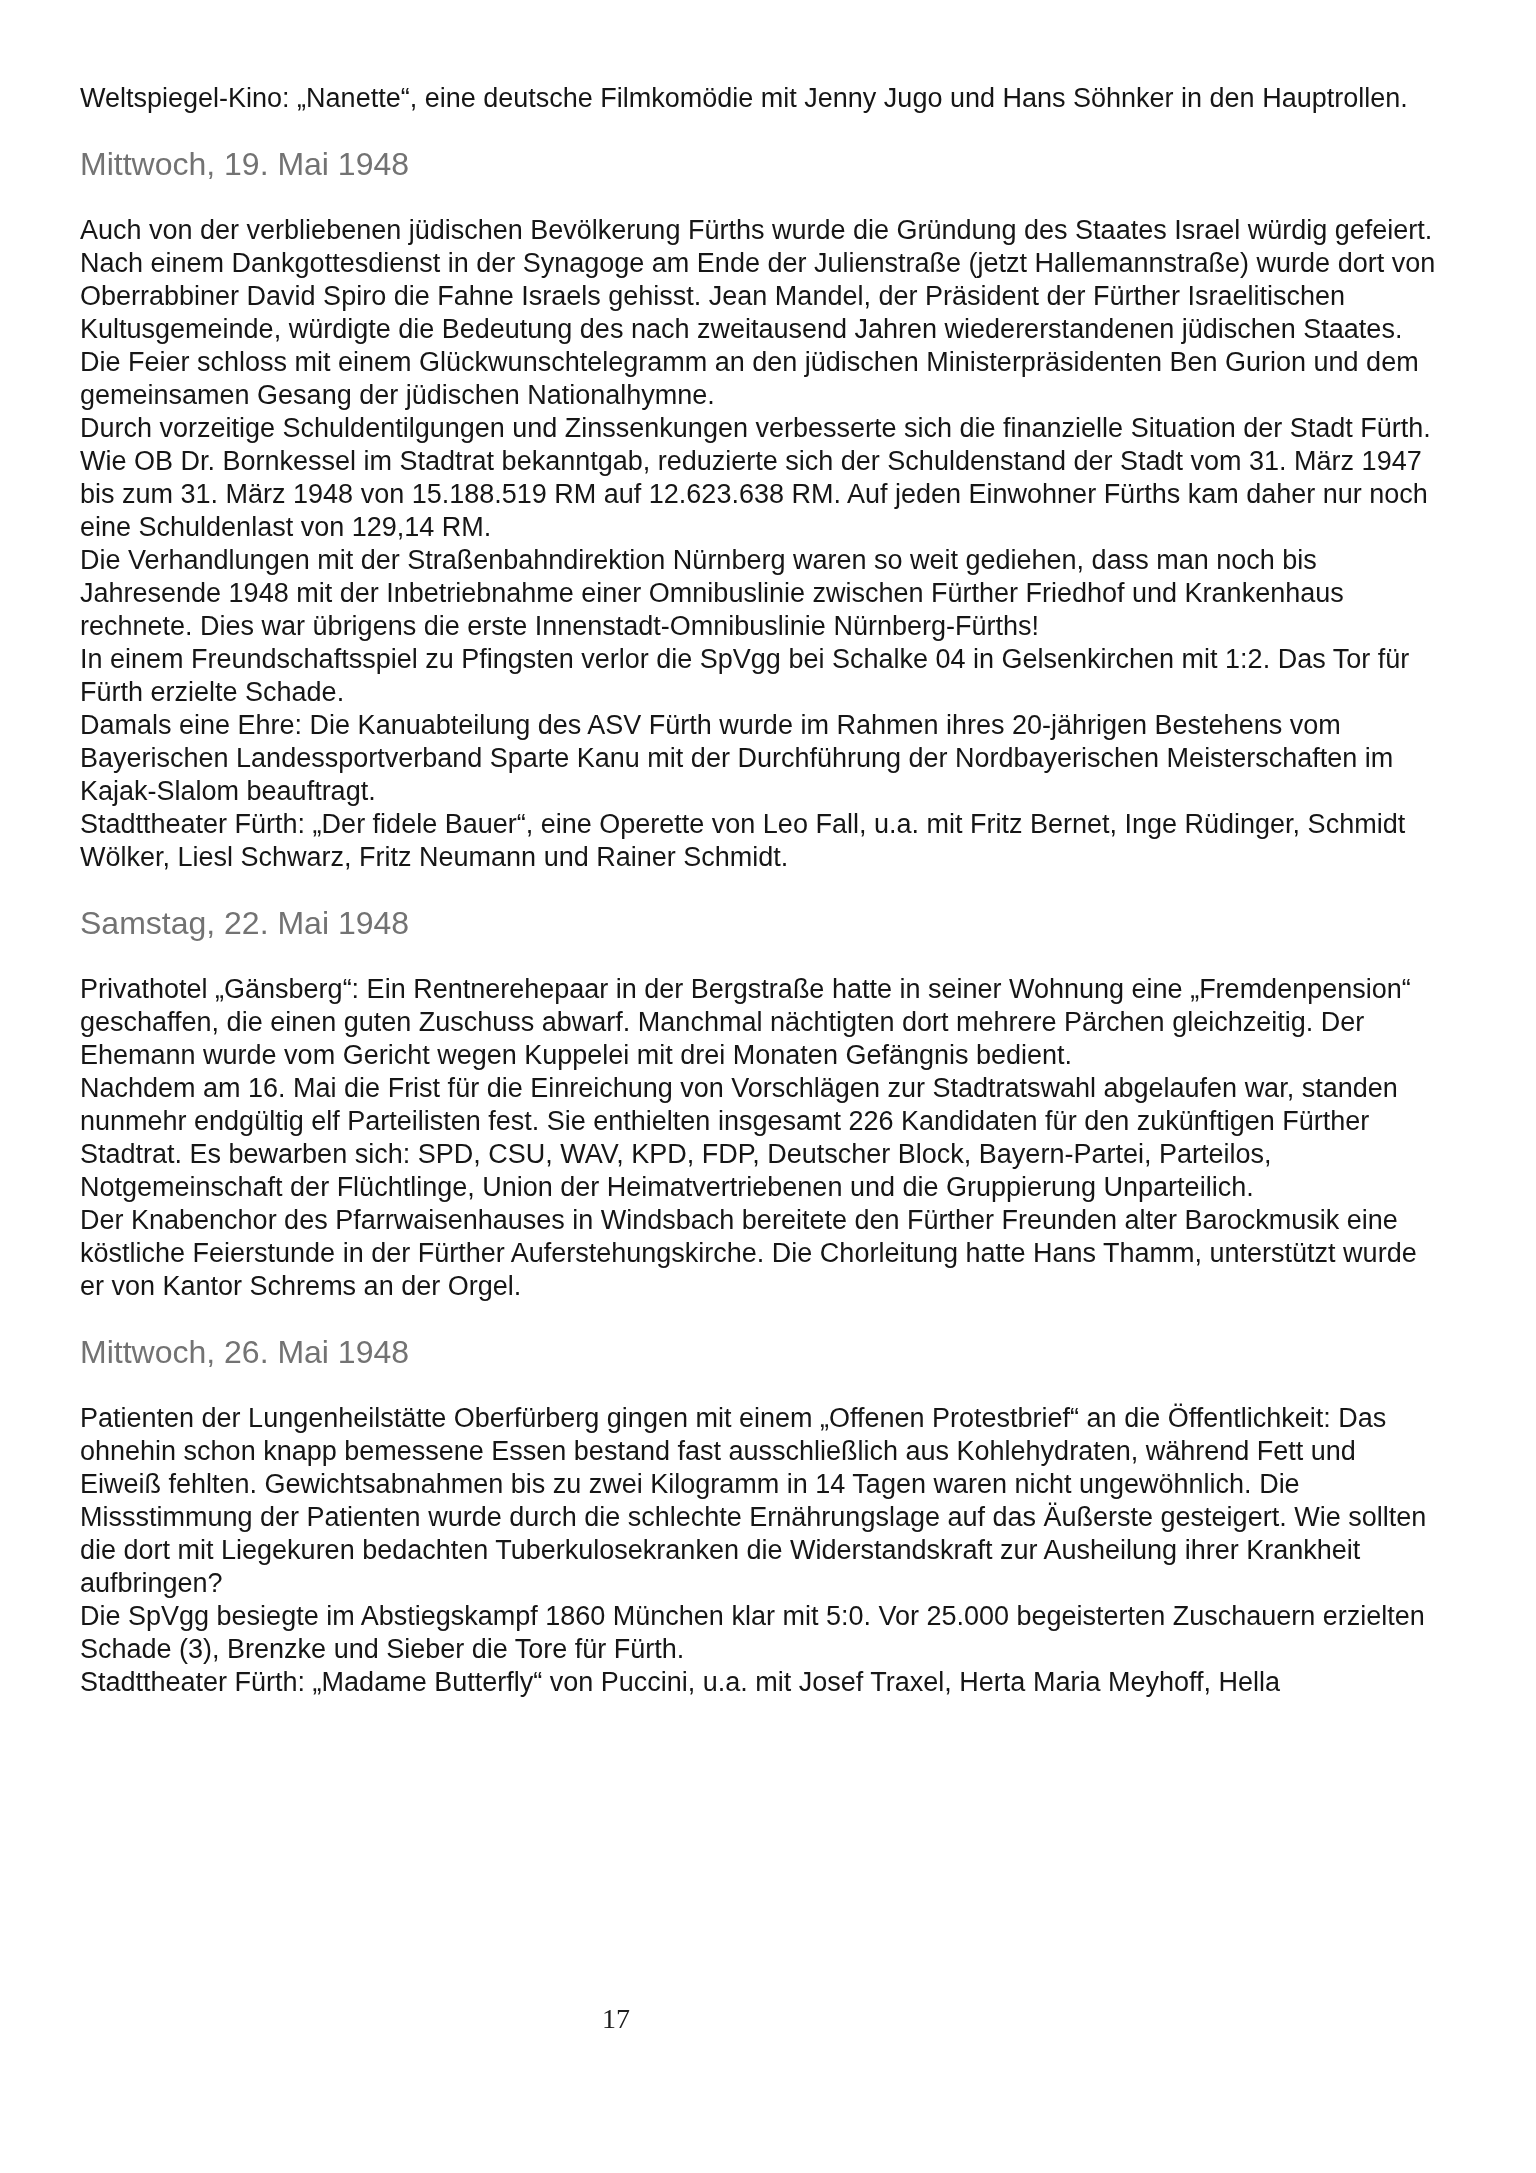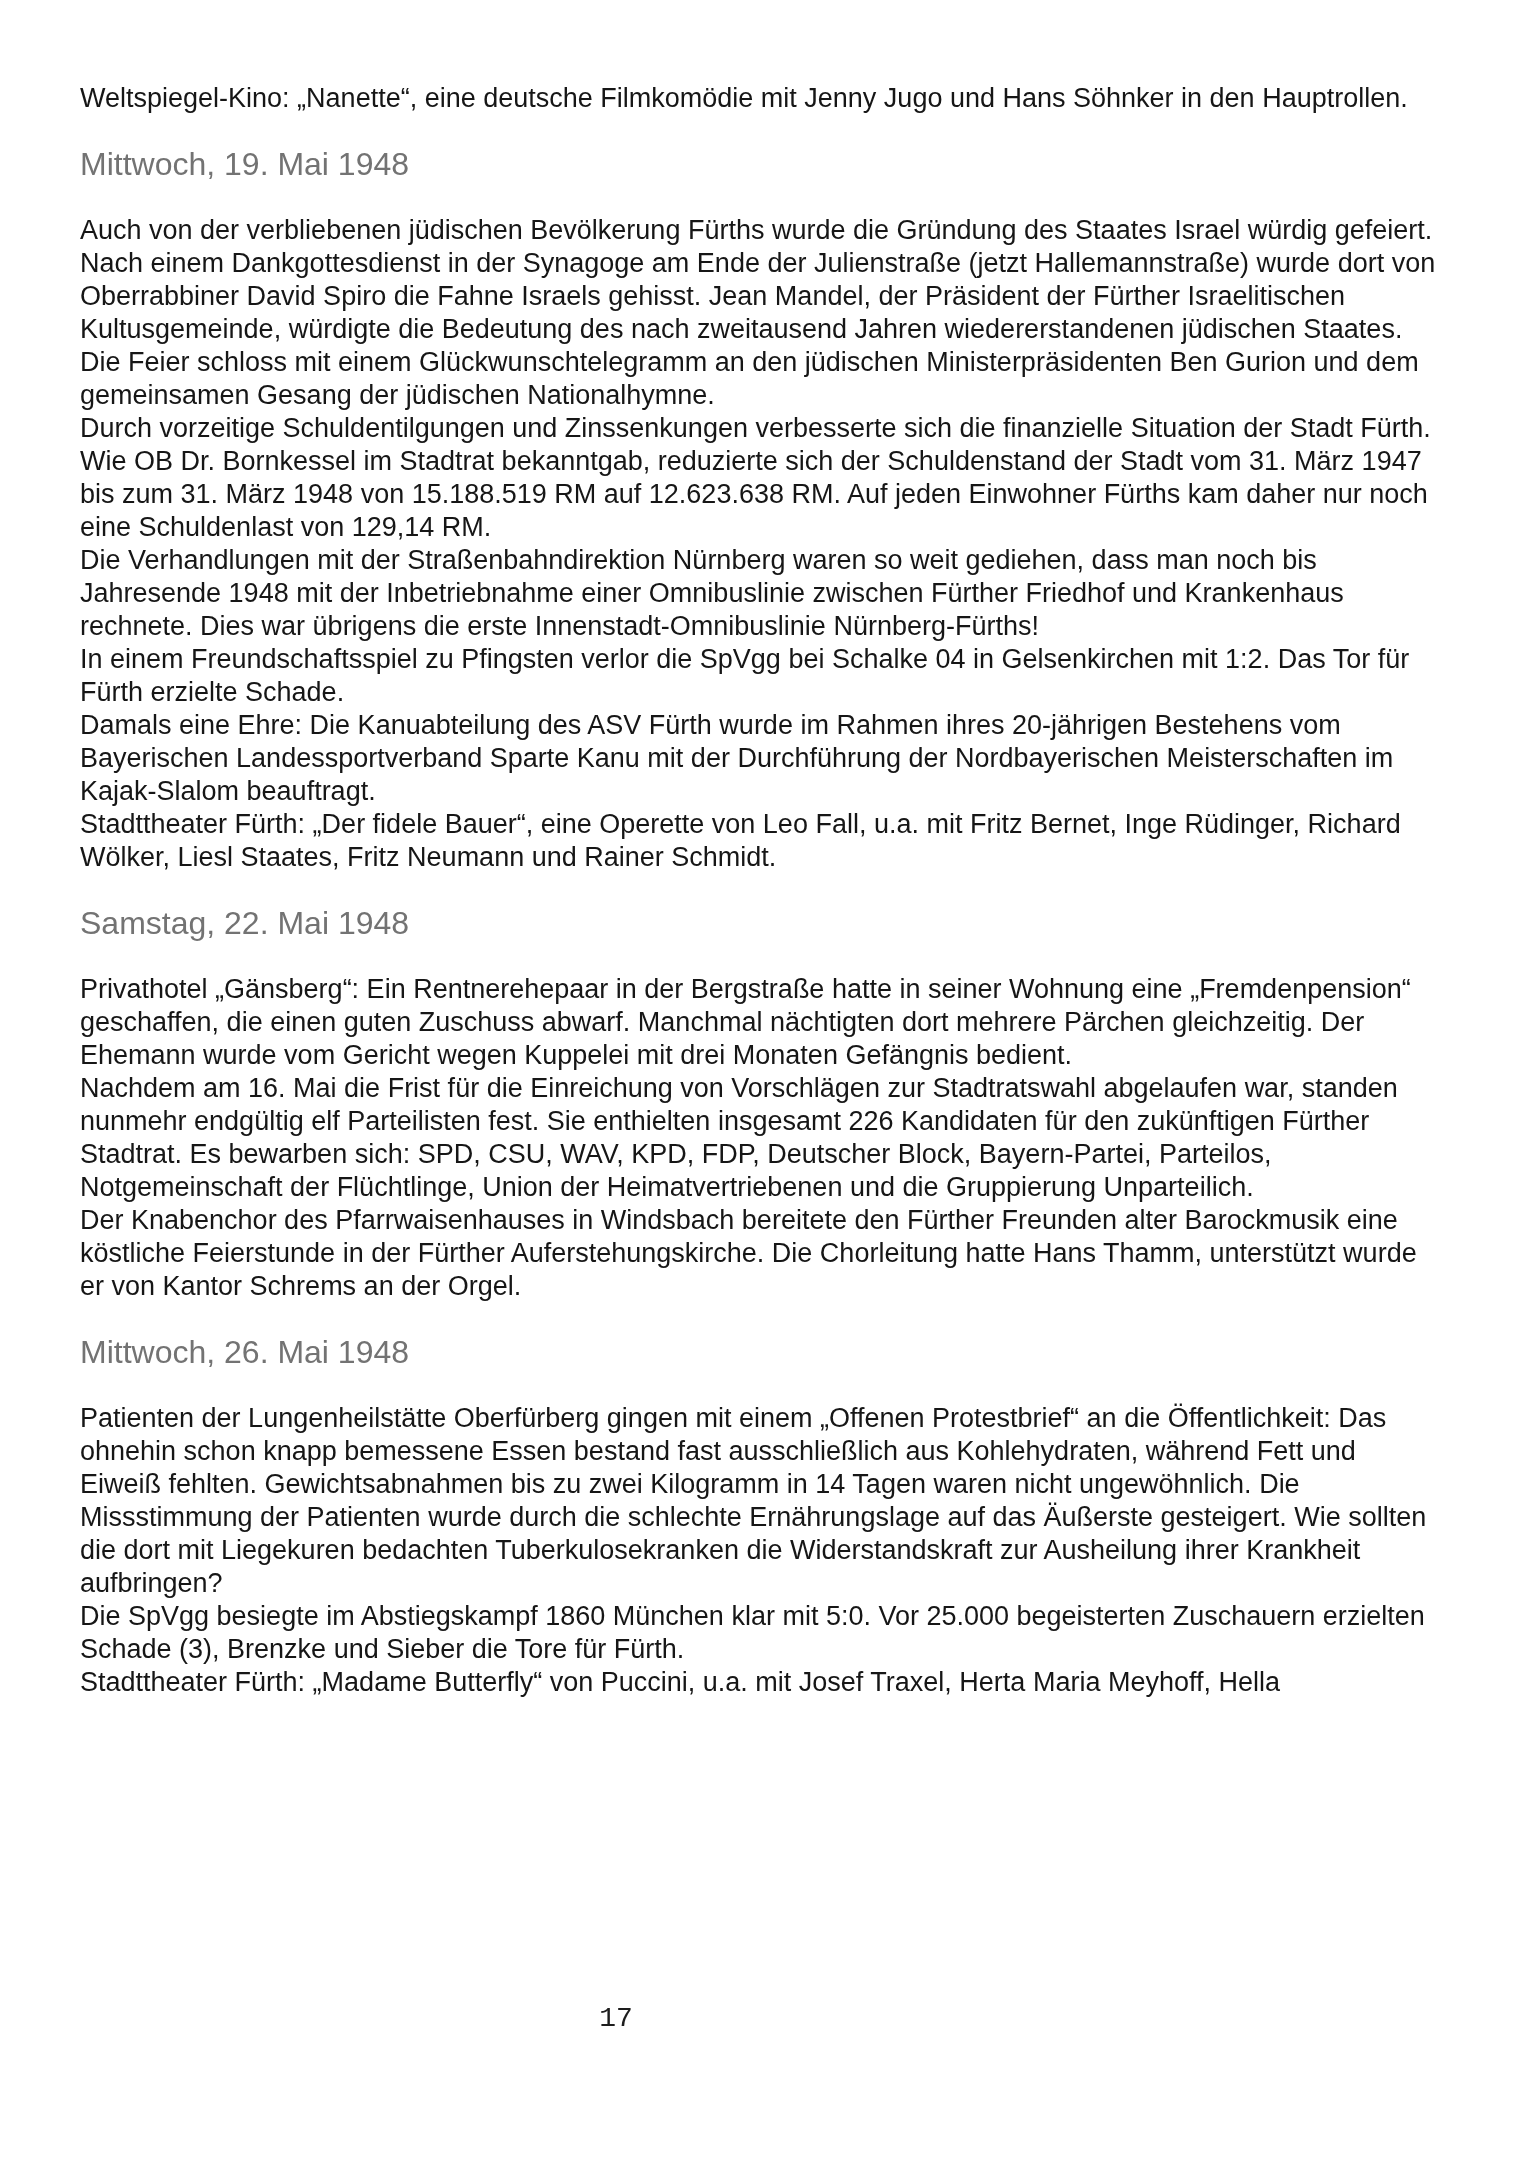--- a/index.html
+++ b/index.html
@@ -36,21 +36,21 @@
     font-weight: 400;
     color: #737373;
     margin: 33px 0 33px 0;
   }
   .page-number {
     position: absolute;
     top: 2002px;
     left: 0;
     width: 1232px;
     text-align: center;
-    font-family: Liberation Mono, monospace;
+    font-family: Liberation Serif, serif;
     font-size: 28px;
     line-height: 34px;
     color: #1d1d1d;
   }
 </style>
 </head>
 <body>
 
 <div class="page">
 
@@ -58,21 +58,21 @@
     <p class="para">Weltspiegel-Kino: „Nanette“, eine deutsche Filmkomödie mit Jenny Jugo und Hans Söhnker in den Hauptrollen.</p>
   </section>
 
   <section class="section">
     <h2 class="heading">Mittwoch, 19. Mai 1948</h2>
     <p class="para">Auch von der verbliebenen jüdischen Bevölkerung Fürths wurde die Gründung des Staates Israel würdig gefeiert. Nach einem Dankgottesdienst in der Synagoge am Ende der Julienstraße (jetzt Hallemannstraße) wurde dort von Oberrabbiner David Spiro die Fahne Israels gehisst. Jean Mandel, der Präsident der Fürther Israelitischen Kultusgemeinde, würdigte die Bedeutung des nach zweitausend Jahren wiedererstandenen jüdischen Staates. Die Feier schloss mit einem Glückwunschtelegramm an den jüdischen Ministerpräsidenten Ben Gurion und dem gemeinsamen Gesang der jüdischen Nationalhymne.</p>
     <p class="para">Durch vorzeitige Schuldentilgungen und Zinssenkungen verbesserte sich die finanzielle Situation der Stadt Fürth. Wie OB Dr. Bornkessel im Stadtrat bekanntgab, reduzierte sich der Schuldenstand der Stadt vom 31. März 1947 bis zum 31. März 1948 von 15.188.519 RM auf 12.623.638 RM. Auf jeden Einwohner Fürths kam daher nur noch eine Schuldenlast von 129,14 RM.</p>
     <p class="para">Die Verhandlungen mit der Straßenbahndirektion Nürnberg waren so weit gediehen, dass man noch bis Jahresende 1948 mit der Inbetriebnahme einer Omnibuslinie zwischen Fürther Friedhof und Krankenhaus rechnete. Dies war übrigens die erste Innenstadt-Omnibuslinie Nürnberg-Fürths!</p>
     <p class="para">In einem Freundschaftsspiel zu Pfingsten verlor die SpVgg bei Schalke 04 in Gelsenkirchen mit 1:2. Das Tor für Fürth erzielte Schade.</p>
     <p class="para">Damals eine Ehre: Die Kanuabteilung des ASV Fürth wurde im Rahmen ihres 20-jährigen Bestehens vom Bayerischen Landessportverband Sparte Kanu mit der Durchführung der Nordbayerischen Meisterschaften im Kajak-Slalom beauftragt.</p>
-    <p class="para">Stadttheater Fürth: „Der fidele Bauer“, eine Operette von Leo Fall, u.a. mit Fritz Bernet, Inge Rüdinger, Richard Wölker, Liesl Staates, Fritz Neumann und Rainer Schmidt.</p>
+    <p class="para">Stadttheater Fürth: „Der fidele Bauer“, eine Operette von Leo Fall, u.a. mit Fritz Bernet, Inge Rüdinger, Schmidt Wölker, Liesl Schwarz, Fritz Neumann und Rainer Schmidt.</p>
   </section>
 
   <section class="section">
     <h2 class="heading">Samstag, 22. Mai 1948</h2>
     <p class="para">Privathotel „Gänsberg“: Ein Rentnerehepaar in der Bergstraße hatte in seiner Wohnung eine „Fremdenpension“ geschaffen, die einen guten Zuschuss abwarf. Manchmal nächtigten dort mehrere Pärchen gleichzeitig. Der Ehemann wurde vom Gericht wegen Kuppelei mit drei Monaten Gefängnis bedient.</p>
     <p class="para">Nachdem am 16. Mai die Frist für die Einreichung von Vorschlägen zur Stadtratswahl abgelaufen war, standen nunmehr endgültig elf Parteilisten fest. Sie enthielten insgesamt 226 Kandidaten für den zukünftigen Fürther Stadtrat. Es bewarben sich: SPD, CSU, WAV, KPD, FDP, Deutscher Block, Bayern-Partei, Parteilos, Notgemeinschaft der Flüchtlinge, Union der Heimatvertriebenen und die Gruppierung Unparteilich.</p>
     <p class="para">Der Knabenchor des Pfarrwaisenhauses in Windsbach bereitete den Fürther Freunden alter Barockmusik eine köstliche Feierstunde in der Fürther Auferstehungskirche. Die Chorleitung hatte Hans Thamm, unterstützt wurde er von Kantor Schrems an der Orgel.</p>
   </section>
 
   <section class="section">

